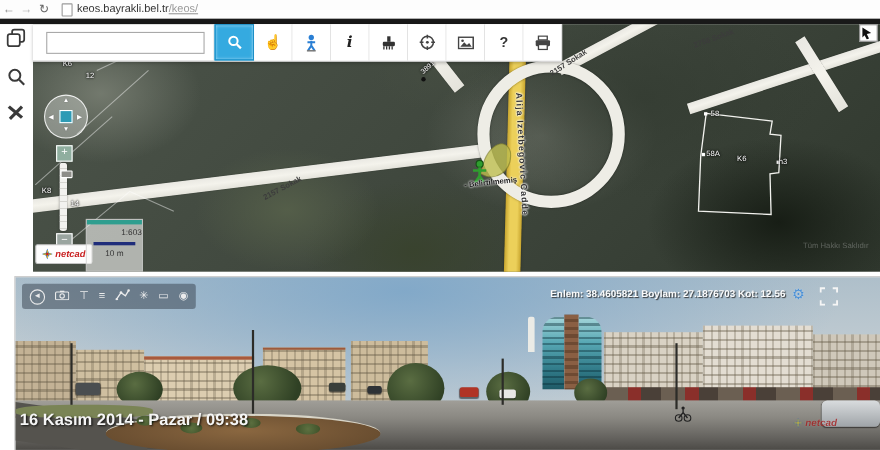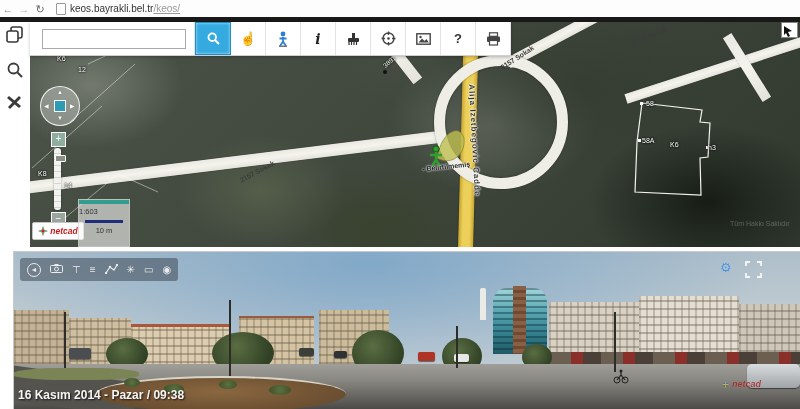--- a/index.html
+++ b/index.html
@@ -71,21 +71,21 @@
         box-shadow:0 0 2px rgba(0,0,0,.4);
         background-image:repeating-linear-gradient(180deg,transparent 0 5px,#d5d5d0 5px 6px);cursor:pointer;}
   #zoom-knob{position:absolute;left:1px;top:7px;width:9px;height:5px;background:#8d8d88;border:1px solid #fff;border-radius:1px;cursor:pointer;}
 
   
   #netcad-map{position:absolute;left:2px;top:200px;width:50px;height:16px;background:#fdfdfd;border:1px solid #c3c3c3;
        border-radius:2px;display:flex;align-items:center;justify-content:center;gap:2px;}
   #netcad-map .txt{color:#c81e1e;font-size:8.5px;font-weight:bold;font-style:italic;}
   #scalebox{position:absolute;left:48px;top:177px;width:50px;height:46px;background:rgba(248,248,246,.6);border:1px solid rgba(200,200,200,.6);}
   #scalebox .teal{height:4px;background:#2f9e8f;}
-  #scalebox .ratio{font-size:7.5px;color:#333;text-align:left;margin-top:3px;}
+  #scalebox .ratio{font-size:7.5px;color:#333;text-align:right;margin-top:3px;}
   #scalebox .bar{height:3px;width:38px;margin:4px auto 0;background:#1f2d7a;}
   #scalebox .dist{font-size:7.5px;color:#333;text-align:center;margin-top:3px;}
   #map-corner{position:absolute;left:751px;top:0px;width:15px;height:14px;background:#fff;border:1px solid #888;cursor:pointer;}
 
   
   #pano{left:13px;top:251px;width:786px;height:157px;border:1px solid #c9c9c9;overflow:hidden;
     background:
       radial-gradient(ellipse at 45% 8%, rgba(125,166,200,.9), rgba(125,166,200,0) 65%),
       linear-gradient(180deg,#aebfca 0%,#c6cfd4 55%,#cfd4d4 100%);}
   .bld{position:absolute;}
@@ -103,21 +103,21 @@
   .pole{position:absolute;background:#2c2c28;width:2px;}
   .car{position:absolute;border-radius:2px;box-shadow:0 1px 1px rgba(0,0,0,.5);}
 
   #pano-toolbar{position:absolute;left:6px;top:6px;height:23px;padding:0 7px;border-radius:3px;
       background:rgba(64,74,88,.55);display:flex;align-items:center;gap:9px;color:#f2f2f2;}
   #pano-toolbar .pic{font-size:10px;line-height:10px;opacity:.95;cursor:pointer;}
   #pano-coords{position:absolute;left:0;top:10px;width:700px;text-align:right;color:#fafafa;font-size:9px;font-weight:bold;
       text-shadow:1px 1px 1px rgba(40,40,40,.9);white-space:nowrap;}
   #pano-gear{position:absolute;left:706px;top:8px;font-size:13px;color:#4a8fd4;text-shadow:0 0 1px #dce9f7;cursor:pointer;}
   #pano-full{position:absolute;left:731px;top:9px;width:17px;height:17px;cursor:pointer;}
-  #pano-date{position:absolute;left:4px;top:136px;color:#f5f5f5;font-size:12px;font-weight:bold;
+  #pano-date{position:absolute;left:4px;top:121px;color:#f5f5f5;font-size:15px;font-weight:bold;
       text-shadow:1px 1px 2px rgba(0,0,0,.8);}
   #pano-netcad{position:absolute;left:707px;top:127px;display:flex;align-items:center;gap:2px;opacity:.8;}
   #pano-netcad .txt{color:#a32020;font-size:9px;font-weight:bold;font-style:italic;text-shadow:0 0 1px rgba(255,255,255,.4);}
 </style>
 </head>
 <body>
 
 <div id="app">
 
   <div id="chrome" class="abs">
@@ -367,20 +367,28 @@
             <circle cx="1" cy="9" r="1.2" fill="#f2f2f2"></circle>
             <circle cx="5" cy="3" r="1.2" fill="#f2f2f2"></circle>
             <circle cx="12" cy="1" r="1.2" fill="#f2f2f2"></circle>
           </svg>
       </span>
       <span class="pic">✳</span>
       <span class="pic">▭</span>
       <span class="pic">◉</span>
     </div>
 
+    <div id="pano-coords">
+      <span>Enlem:</span>
+      <span>38.4605821</span>
+      <span>Boylam:</span>
+      <span>27.1876703</span>
+      <span>Kot:</span>
+      <span>12.56</span>
+    </div>
     <span id="pano-gear">⚙</span>
     <span id="pano-full">
       <svg width="17" height="17" viewBox="0 0 17 17" stroke="#f5f5f5" stroke-width="1.8" fill="none">
         <path d="M1 5 L1 1 L5 1"></path>
           <path d="M12 1 L16 1 L16 5"></path>
           <path d="M16 12 L16 16 L12 16"></path>
           <path d="M5 16 L1 16 L1 12"></path>
       </svg>
     </span>
 

